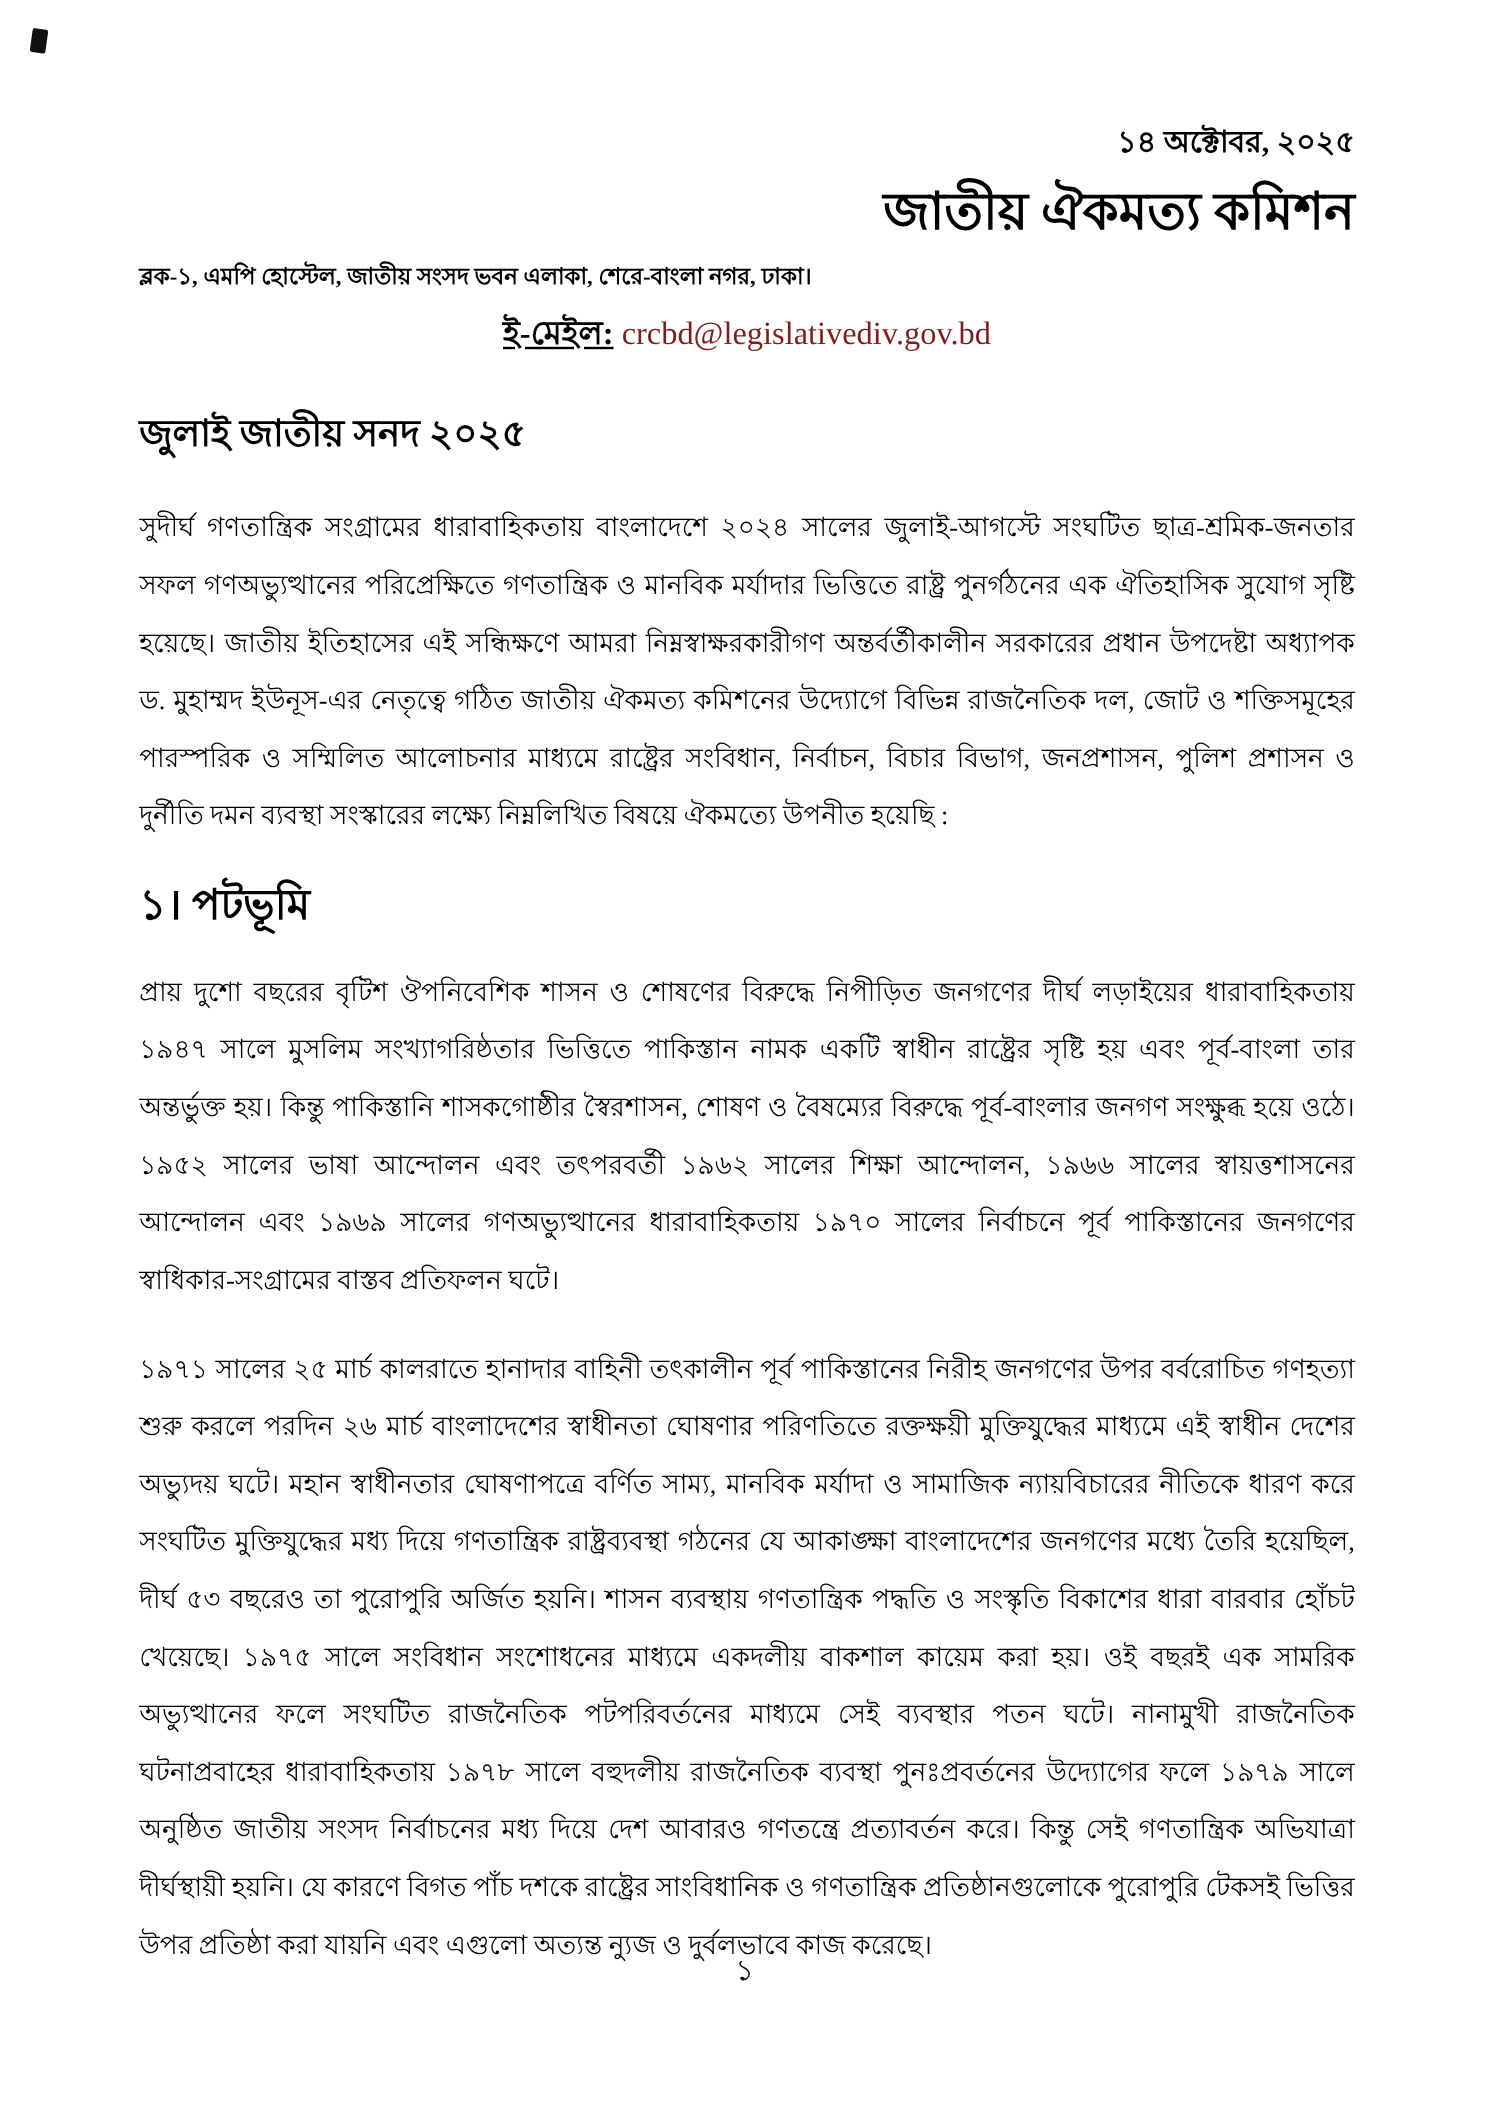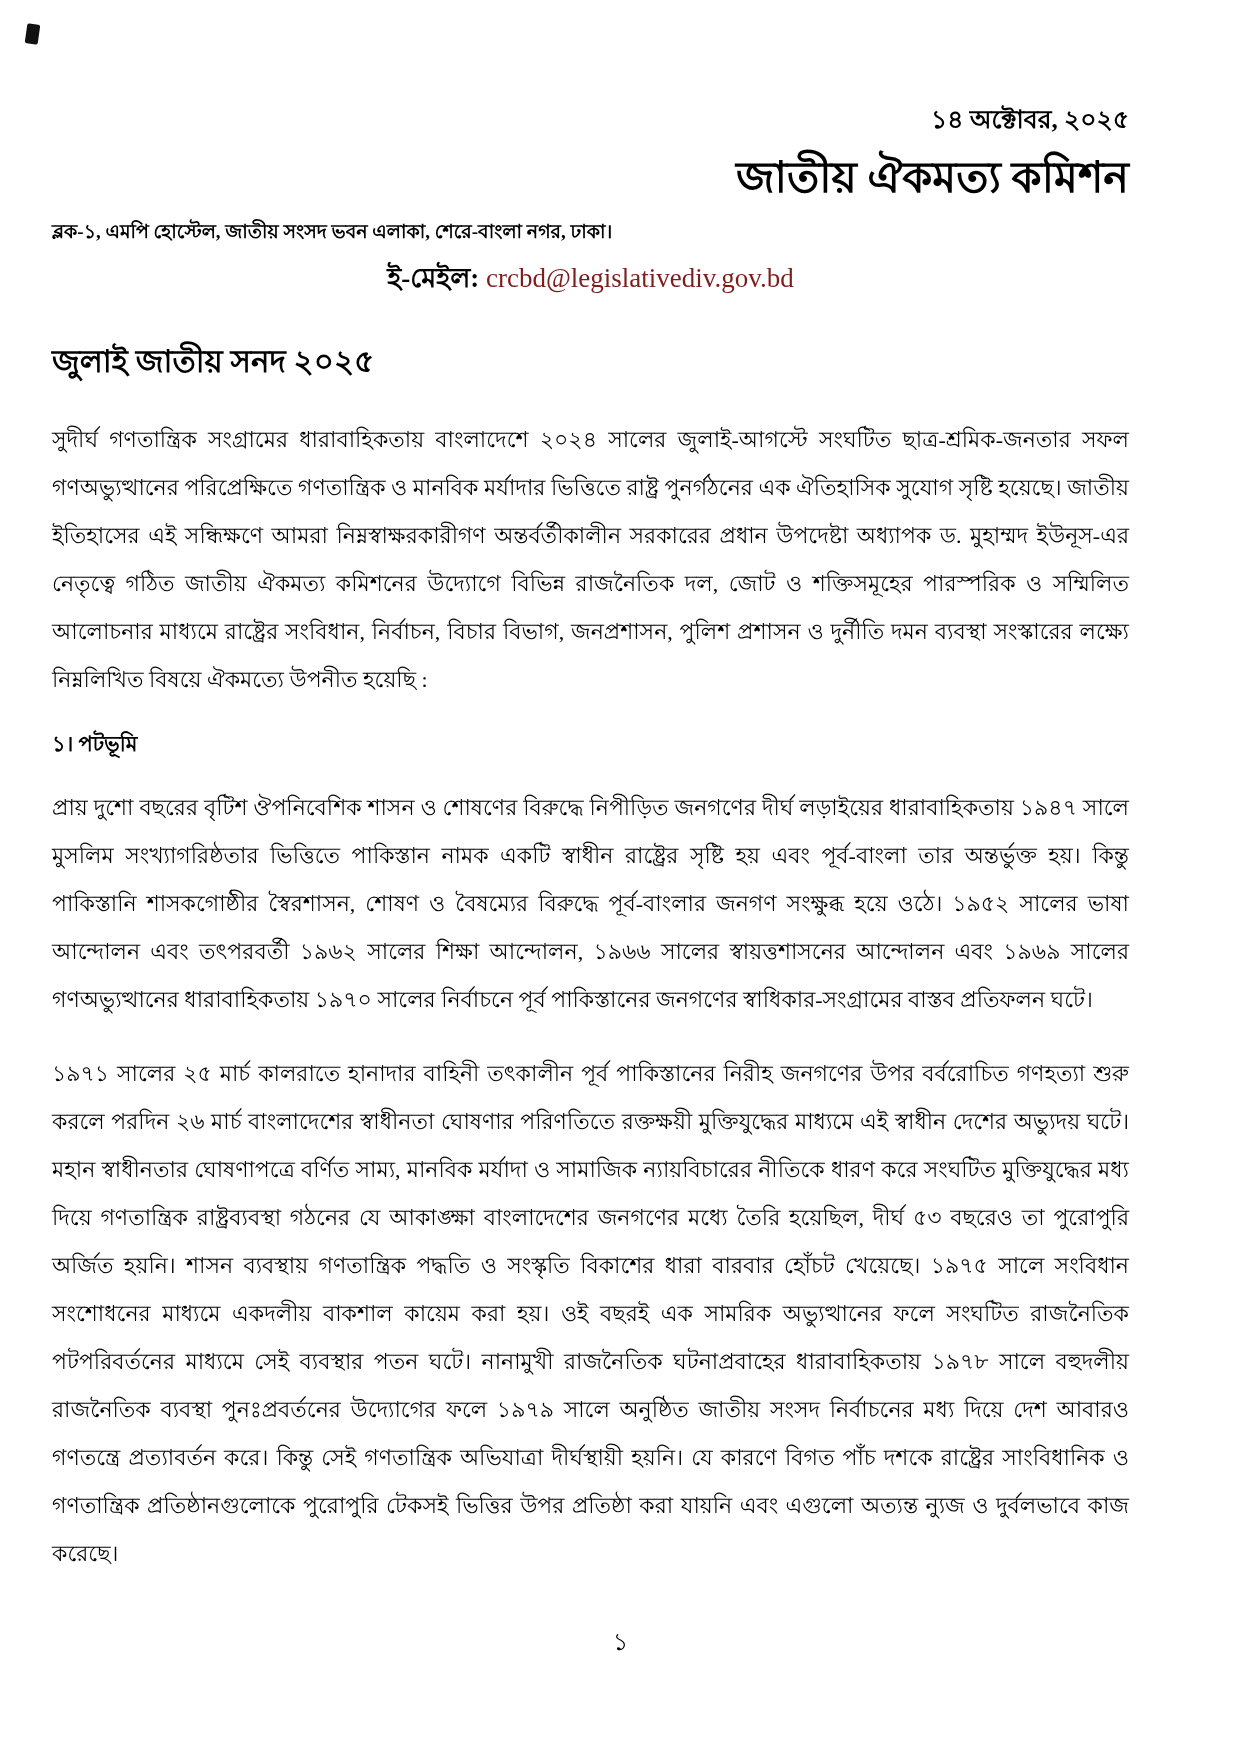--- a/index.html
+++ b/index.html
@@ -7,21 +7,21 @@
     padding: 0;
     background: #ffffff;
   }
   .page {
     position: relative;
     width: 1241px;
     height: 1755px;
     box-sizing: border-box;
     background: #ffffff;
     color: #000000;
-    padding: 104px 112px 0 52px;
+    padding: 104px 112px 0 116px;
     font-family: "Liberation Serif", "DejaVu Serif", serif;
     overflow: hidden;
   }
   .corner-mark {
     position: absolute;
     top: 24px;
     left: 26px;
     width: 13px;
     height: 20px;
     background: #111;
@@ -51,41 +51,42 @@
   }
   .email-line {
     text-align: center;
     font-size: 27px;
     margin: 0 0 46px 0;
     line-height: 1.3;
   }
   .email-label {
     font-weight: bold;
     color: #000000;
+    text-decoration: underline;
   }
   .email-link {
     color: #7f1d1d;
     text-decoration: none;
     font-family: "Liberation Serif", "DejaVu Serif", serif;
   }
   .doc-title {
     text-align: left;
     font-size: 31px;
     font-weight: bold;
     margin: 0 0 34px 0;
     line-height: 1.3;
   }
   .para {
     font-size: 22px;
     line-height: 48px;
     text-align: justify;
     margin: 0 0 26px 0;
   }
   .section-heading {
-    font-size: 21px;
+    font-size: 35px;
     font-weight: bold;
     margin: 6px 0 24px 0;
     line-height: 1.4;
   }
   .page-number {
     position: absolute;
     bottom: 92px;
     left: 0;
     width: 100%;
     text-align: center;

